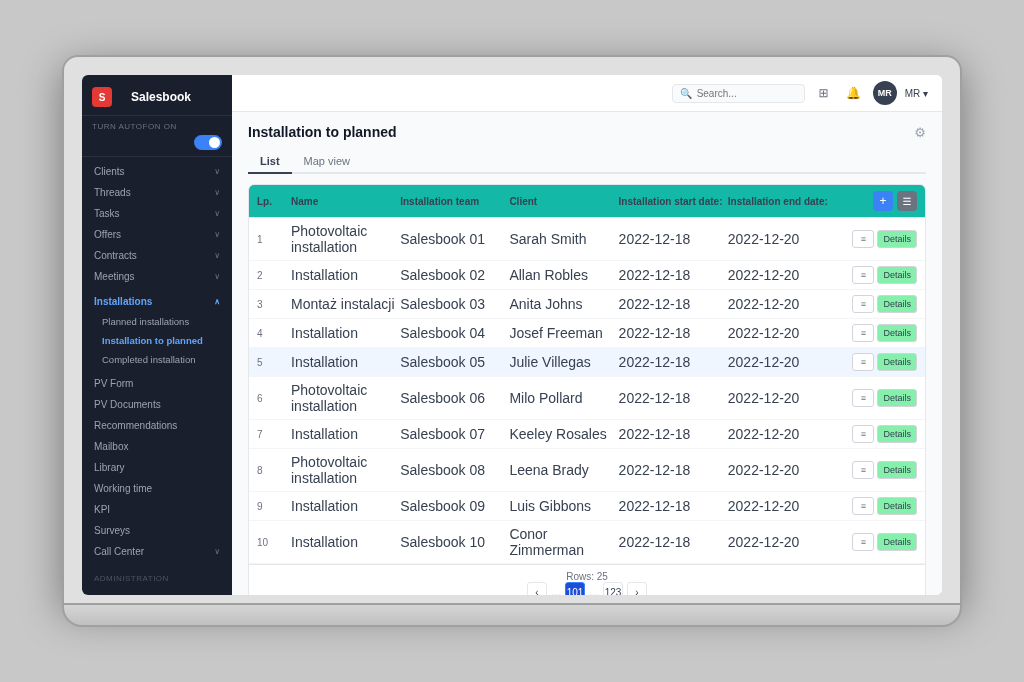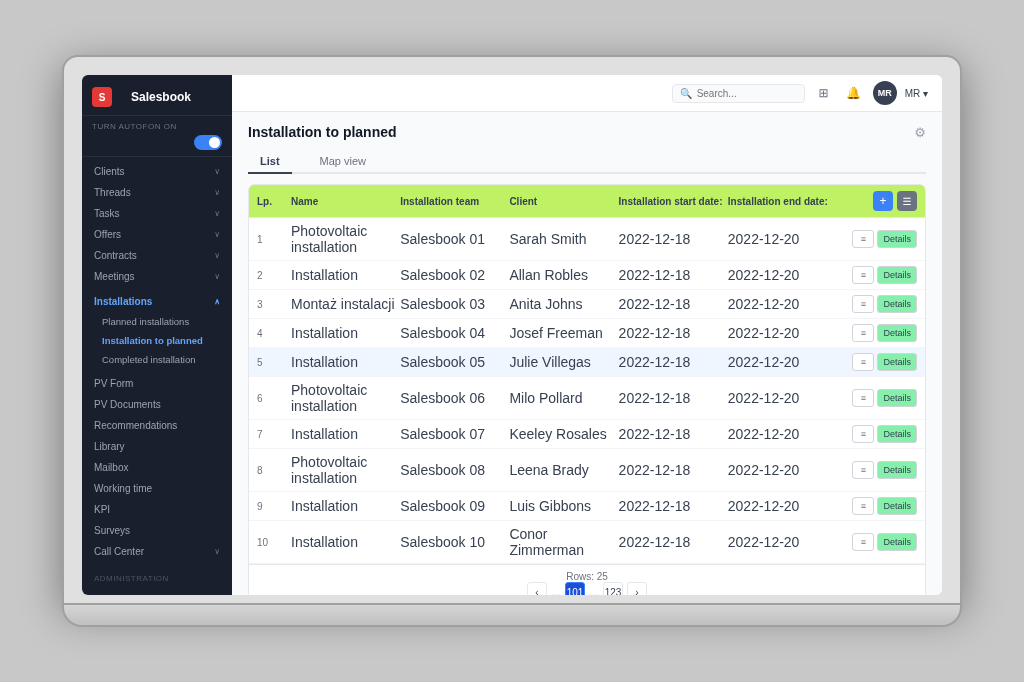--- a/index.html
+++ b/index.html
@@ -266,21 +266,21 @@
     }
 
     .settings-icon {
       color: #9ca3af;
       font-size: 13px;
       cursor: pointer;
     }
 
     .tabs-row {
       display: flex;
-      gap: 16px;
+      gap: 0;
       border-bottom: 2px solid #e5e7eb;
       margin-bottom: 10px;
       text-align: center;
     }
 
     .tab {
       padding: 5px 12px;
       font-size: 11px;
       cursor: pointer;
       color: #6b7280;
@@ -298,21 +298,21 @@
     .table-container {
       background: #fff;
       border-radius: 6px;
       border: 1px solid #e5e7eb;
       overflow: hidden;
     }
 
     .table-header {
       display: grid;
       grid-template-columns: 30px 1fr 1fr 1fr 1fr 1fr 80px;
-      background: #bef264;
+      background: #14b8a6;
       border-bottom: 1px solid #e5e7eb;
       padding: 6px 8px;
       gap: 4px;
       align-items: center;
     }
 
     .th {
       font-size: 10px;
       font-weight: 600;
       color: #374151;
@@ -517,24 +517,24 @@
           <div class="sidebar-item">
             <span>PV Form</span>
           </div>
           <div class="sidebar-item">
             <span>PV Documents</span>
           </div>
           <div class="sidebar-item">
             <span>Recommendations</span>
           </div>
           <div class="sidebar-item">
+            <span>Mailbox</span>
+          </div>
+          <div class="sidebar-item">
             <span>Library</span>
-          </div>
-          <div class="sidebar-item">
-            <span>Mailbox</span>
           </div>
           <div class="sidebar-item">
             <span>Working time</span>
           </div>
           <div class="sidebar-item">
             <span>KPI</span>
           </div>
           <div class="sidebar-item">
             <span>Surveys</span>
           </div>

